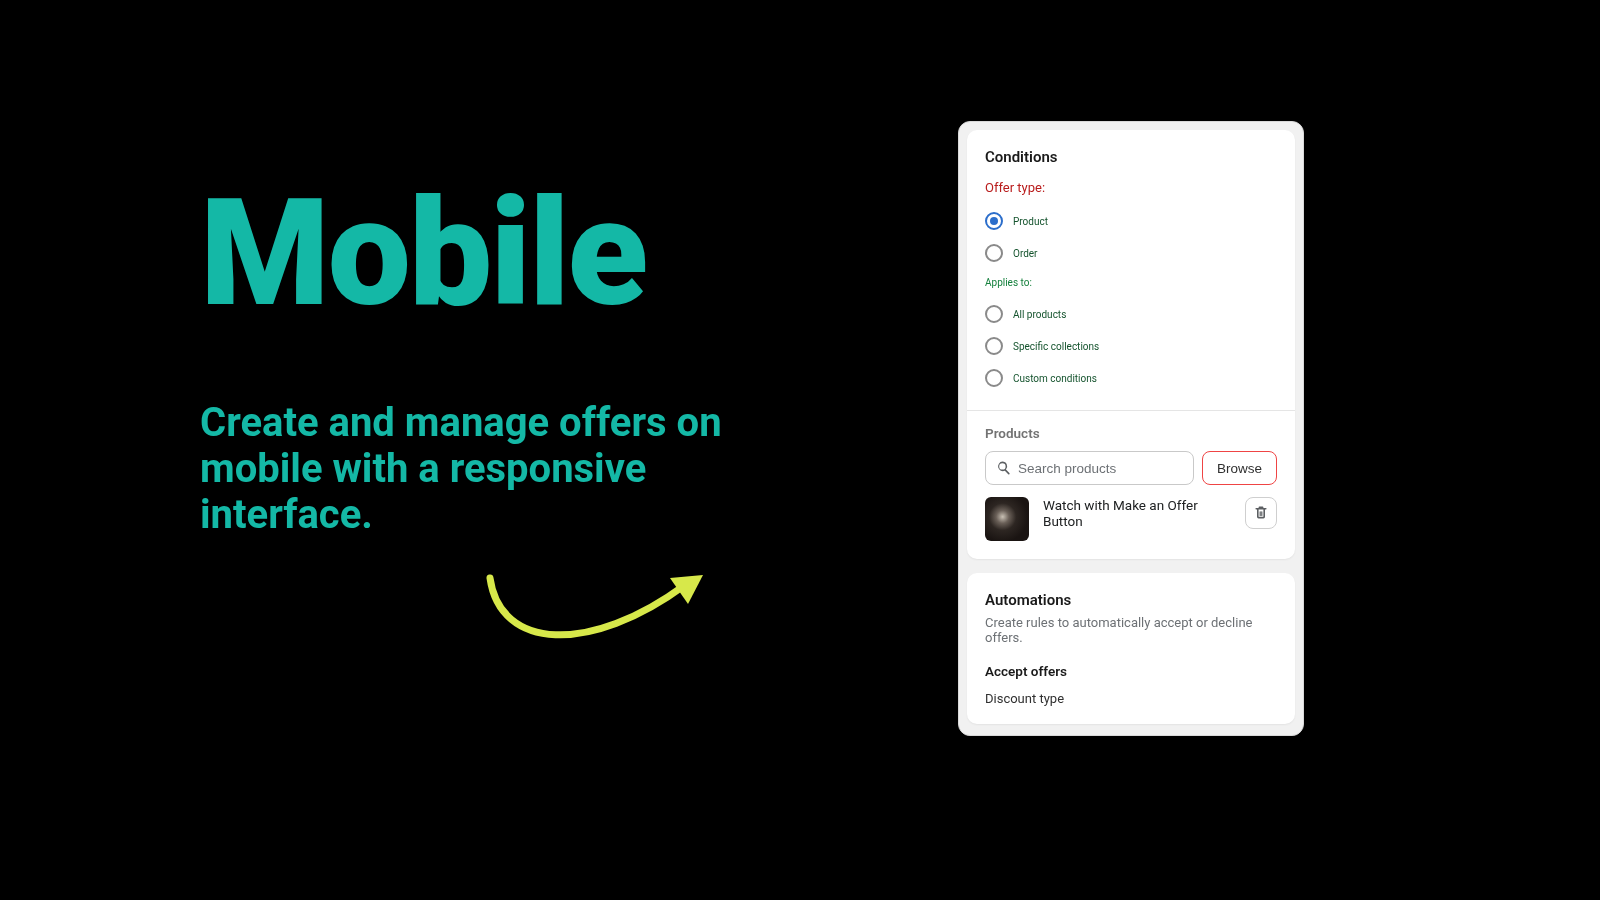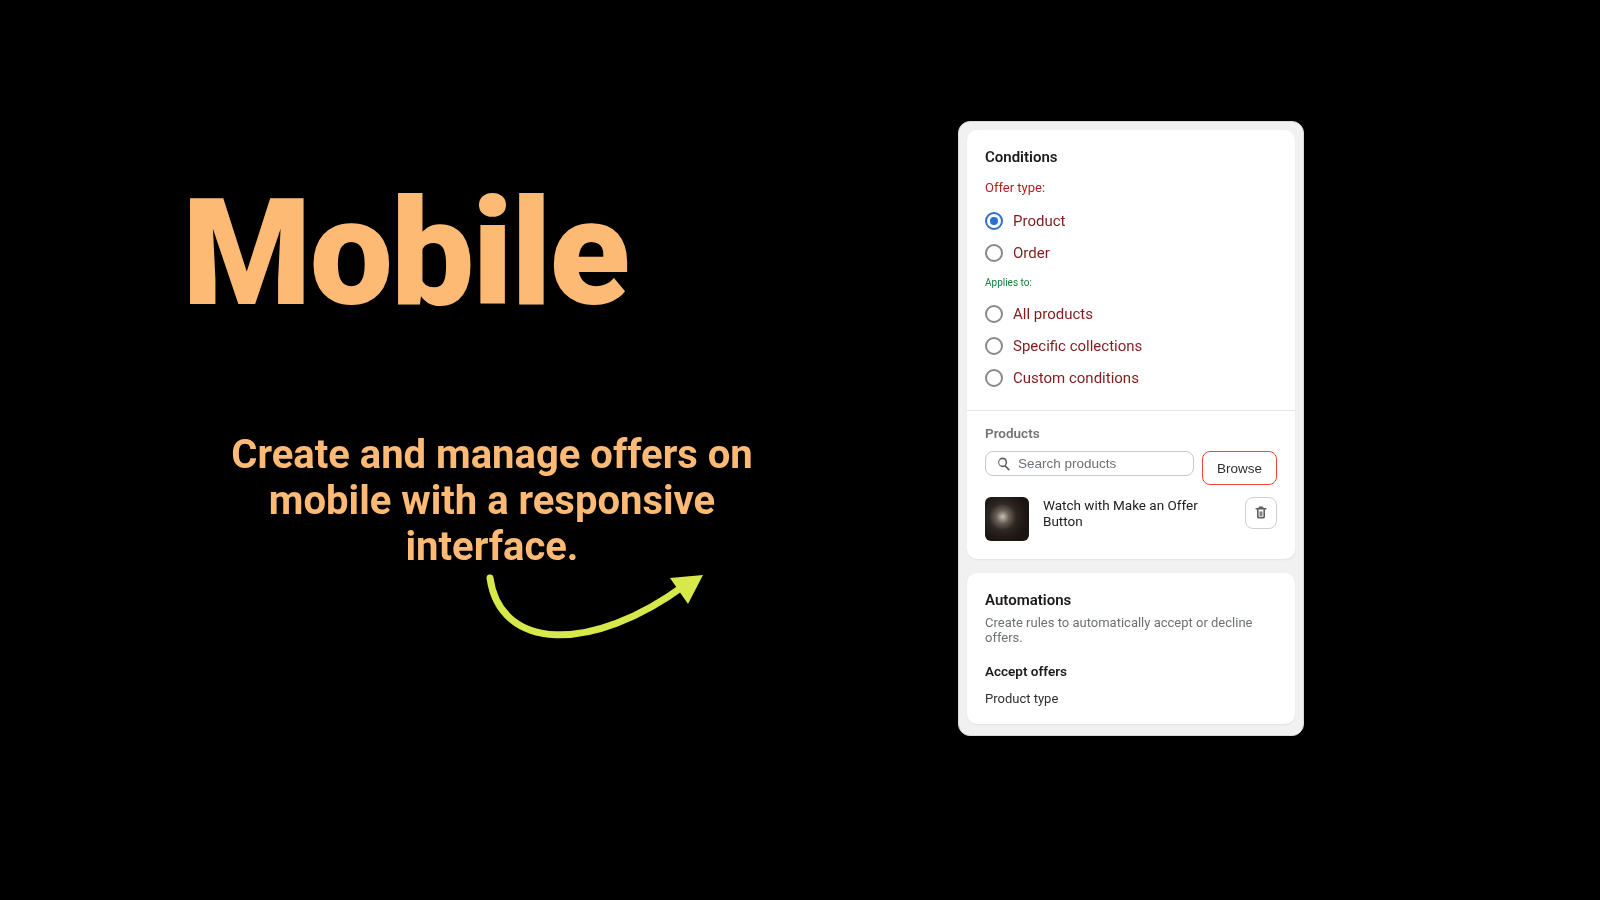--- a/index.html
+++ b/index.html
@@ -6,37 +6,36 @@
   html, body { width: 1600px; height: 900px; overflow: hidden; }
   body {
     background: #000;
     font-family: -apple-system, BlinkMacSystemFont, "Segoe UI", Roboto, Helvetica, Arial, sans-serif;
     position: relative;
   }
 
   
   .hero {
     position: absolute;
-    left: 182px;
+    left: 200px;
     top: 180px;
-    color: #fdba74;
+    color: #14b8a6;
   }
   .hero-title {
     font-size: 148px;
     font-weight: 900;
     letter-spacing: -2px;
     line-height: 1;
   }
   .hero-sub {
-    margin-top: 104px;
+    margin-top: 72px;
     font-size: 40px;
     font-weight: 700;
     line-height: 1.15;
     max-width: 620px;
-    text-align: center;
   }
   .arrow-wrap {
     position: absolute;
     left: 470px;
     top: 560px;
   }
 
   
   .panel-frame {
     position: absolute;
@@ -100,22 +99,22 @@
     content: "";
     position: absolute;
     left: 3px;
     top: 3px;
     width: 8px;
     height: 8px;
     background: #2c6ecb;
     border-radius: 50%;
   }
   .radio-text {
-    font-size: 15px;
-    color: #7f1d1d;
+    font-size: 10px;
+    color: #14532d;
   }
 
   .divider {
     height: 1px;
     background: #e5e5e5;
     margin: 0;
   }
 
   .products-block {
     padding: 14px 18px 18px 18px;
@@ -130,21 +129,21 @@
     display: flex;
     gap: 8px;
     margin-bottom: 12px;
   }
   .search-input-wrap {
     flex: 1;
     display: flex;
     align-items: center;
     border: 1px solid #c9c9c9;
     border-radius: 8px;
-    height: 25px;
+    height: 34px;
     padding: 0 10px;
     background: #fff;
   }
   .search-input {
     border: none;
     outline: none;
     font-size: 13.5px;
     width: 100%;
     color: #6d7175;
     background: transparent;
@@ -290,18 +289,18 @@
       </div>
     </div>
   </div>
 
   <div class="card">
     <div class="card-pad" style="padding-bottom:10px;">
       <div class="section-title" style="margin-bottom:6px;">Automations</div>
       <div class="muted">Create rules to automatically accept or decline offers.</div>
 
       <div class="accept-heading">Accept offers</div>
-      <div class="discount-label">Product type</div>
+      <div class="discount-label">Discount type</div>
 
     </div>
   </div>
 
 </div>
 
 </body></html>

